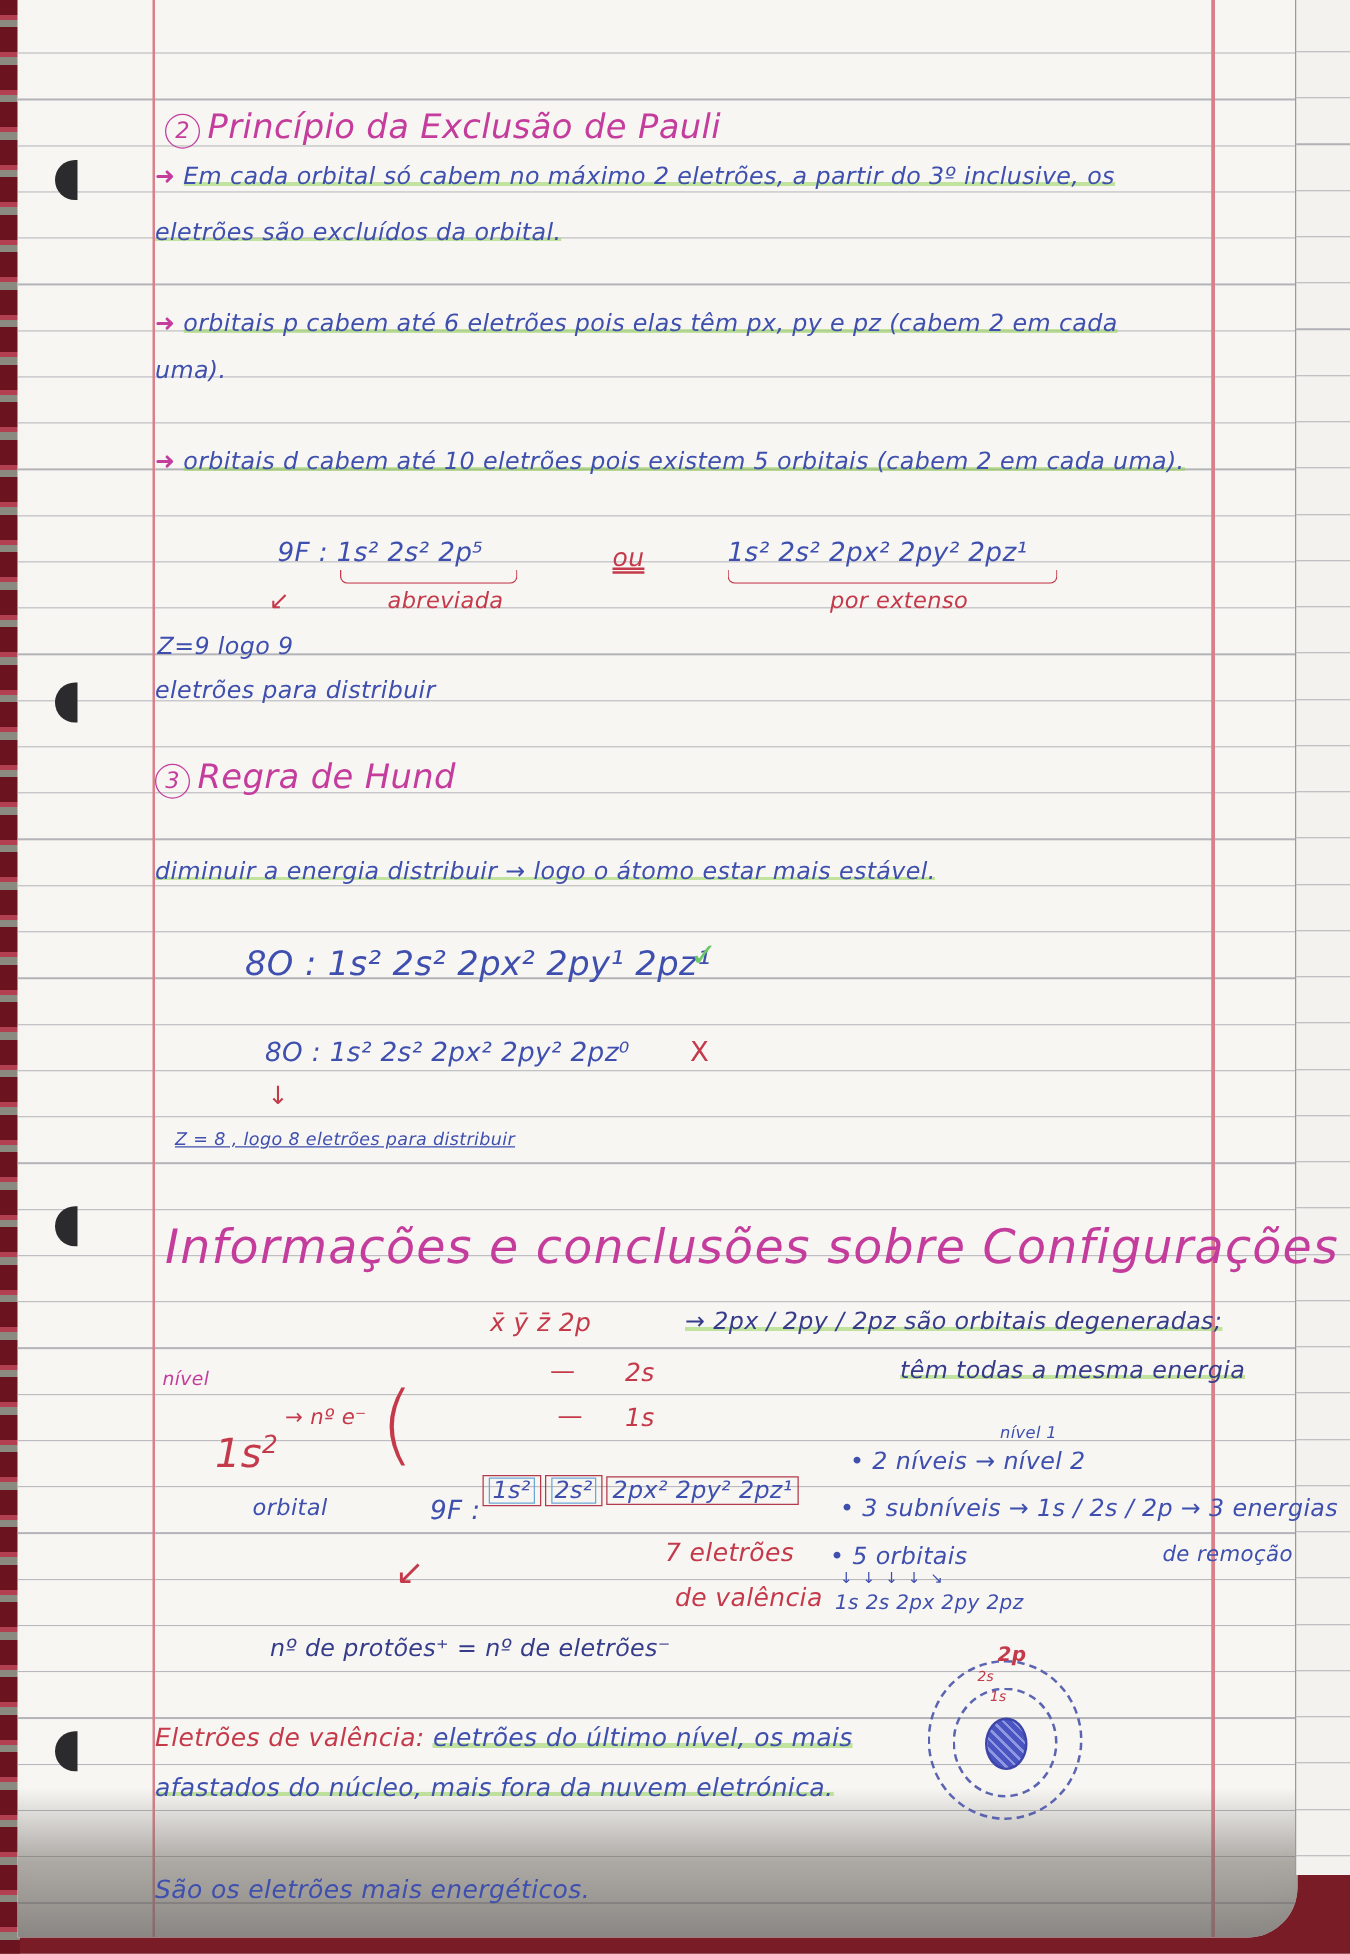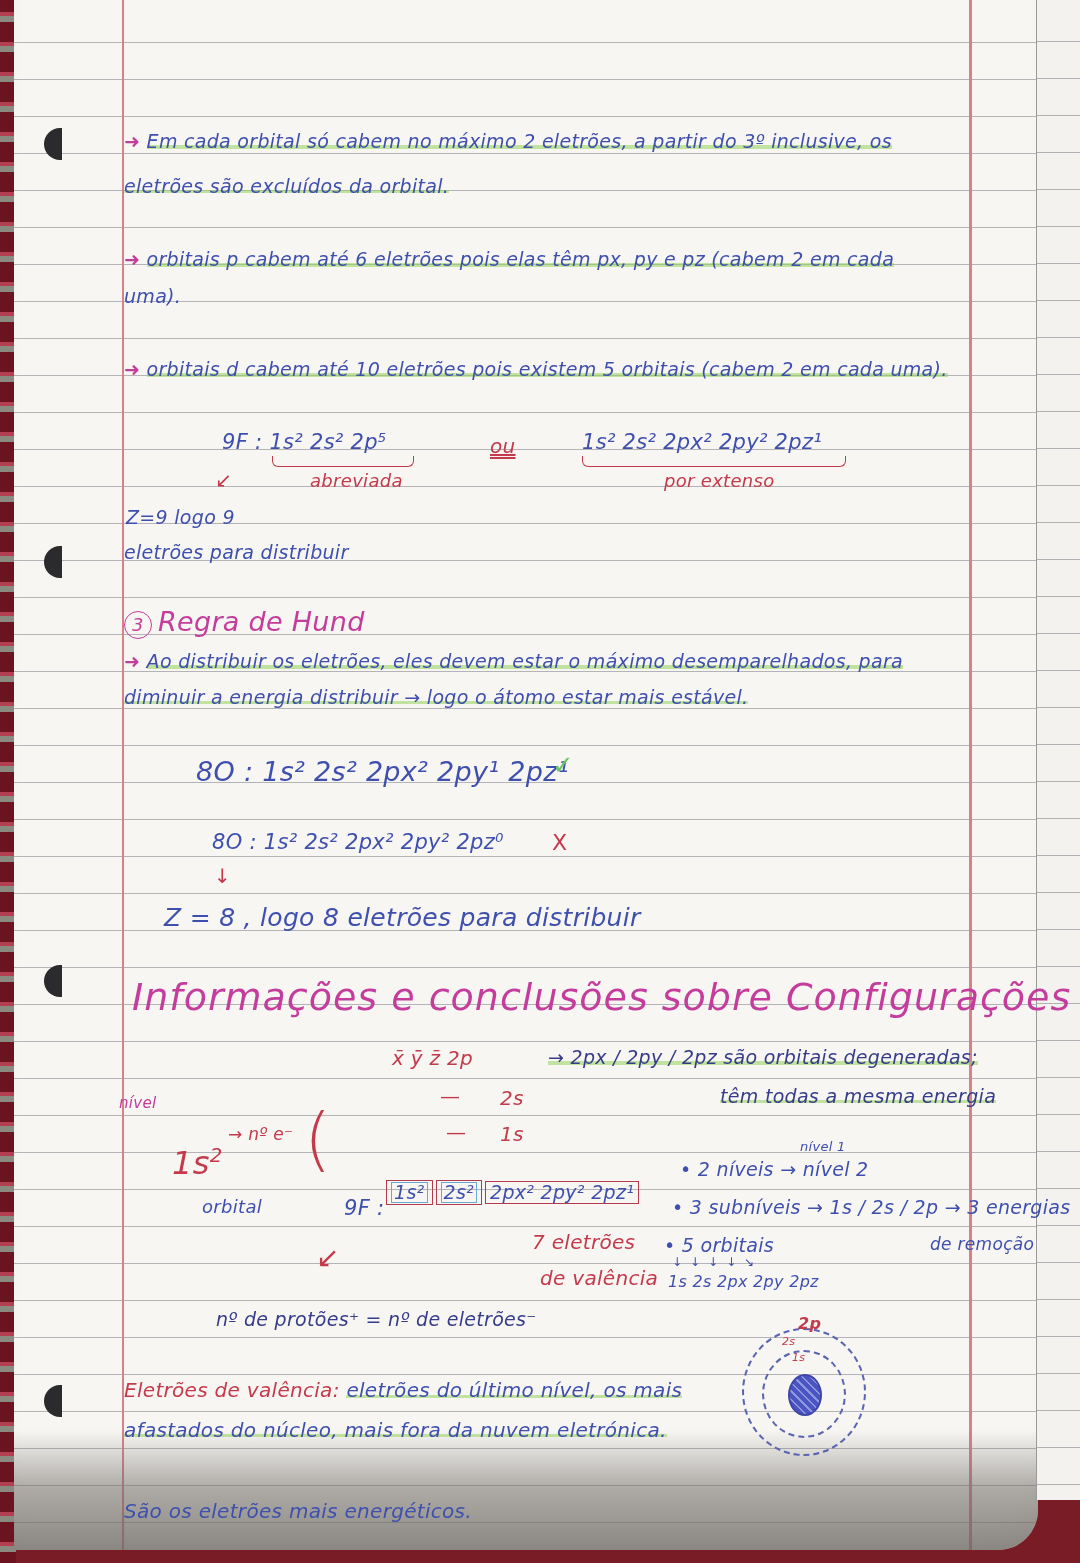--- a/index.html
+++ b/index.html
@@ -92,20 +92,23 @@
 
 <div class="tab-strip"></div>
 
 <div class="hole" style="left:44px;top:128px;"></div>
 <div class="hole" style="left:44px;top:546px;"></div>
 <div class="hole" style="left:44px;top:965px;"></div>
 <div class="hole" style="left:44px;top:1385px;"></div>
 
 <div class="content">
 
+  <div class="t hw pink" style="left:132px;top:88px;font-size:27px;">
+    <span class="circle-num">2</span><span>Princípio da Exclusão de Pauli</span>
+  </div>
   <div class="t hw blue" style="left:124px;top:132px;font-size:19px;">
     <span class="arrow">➜</span>
     <span class="hl">Em cada orbital só cabem no máximo 2 eletrões, a partir do 3º inclusive, os</span>
   </div>
   <div class="t hw blue hl" style="left:124px;top:177px;font-size:19px;">eletrões são excluídos da orbital.</div>
 
   <div class="t hw blue" style="left:124px;top:250px;font-size:19px;">
     <span class="arrow">➜</span>
     <span class="hl">orbitais p cabem até 6 eletrões pois elas têm px, py e pz (cabem 2 em cada</span>
   </div>
@@ -125,46 +128,42 @@
   <div class="t hw blue" style="left:582px;top:432px;font-size:21px;">1s² 2s² 2px² 2py² 2pz¹</div>
   <div class="brace" style="left:582px;top:456px;width:262px;"></div>
   <div class="t hw red" style="left:664px;top:472px;font-size:18px;">por extenso</div>
   <div class="t red" style="left:215px;top:470px;font-size:20px;">↙</div>
   <div class="t hw blue" style="left:126px;top:508px;font-size:19px;">Z=9 logo 9</div>
   <div class="t hw blue" style="left:124px;top:543px;font-size:19px;">eletrões para distribuir</div>
 
   <div class="t hw pink" style="left:124px;top:608px;font-size:27px;">
     <span class="circle-num">3</span><span>Regra de Hund</span>
   </div>
-  <div class="t hw blue" style="left:124px;top:652px;font-size:19px;">
-    <span class="arrow">➜</span>
-    <span class="hl">Ao distribuir os eletrões, eles devem estar o máximo desemparelhados, para</span>
-  </div>
   <div class="t hw blue hl" style="left:124px;top:688px;font-size:19px;">diminuir a energia distribuir → logo o átomo estar mais estável.</div>
 
   <div class="t hw blue" style="left:196px;top:758px;font-size:27px;">8O : 1s² 2s² 2px² 2py¹ 2pz¹</div>
   <div class="t green" style="left:552px;top:752px;font-size:26px;">✓</div>
   <div class="t hw blue" style="left:212px;top:832px;font-size:21px;">8O : 1s² 2s² 2px² 2py² 2pz⁰</div>
   <div class="t red" style="left:552px;top:832px;font-size:22px;">X</div>
   <div class="t red" style="left:214px;top:866px;font-size:20px;">↓</div>
-  <div class="t hw blue" style="left:164px;top:905px;font-size:25px;">Z = 8 , logo 8 eletrões para distribuir</div>
+  <div class="t hw blue" style="left:140px;top:905px;font-size:14px;text-decoration:underline;">Z = 8 , logo 8 eletrões para distribuir</div>
 
   <div class="t hw pink" style="left:132px;top:978px;font-size:38px;letter-spacing:1px;">Informações e conclusões sobre Configurações eletrónicas</div>
 
   <div class="t hw red" style="left:392px;top:1048px;font-size:20px;">x̄ ȳ z̄ 2p</div>
   <div class="t hw navy" style="left:548px;top:1048px;font-size:19px;">
     <span class="hl">→ 2px / 2py / 2pz são orbitais degeneradas;</span>
   </div>
   <div class="t hw navy hl" style="left:720px;top:1087px;font-size:19px;">têm todas a mesma energia</div>
   <div class="t red" style="left:440px;top:1086px;font-size:20px;">—</div>
   <div class="t hw red" style="left:500px;top:1088px;font-size:20px;">2s</div>
   <div class="t red" style="left:446px;top:1122px;font-size:20px;">—</div>
   <div class="t hw red" style="left:500px;top:1124px;font-size:20px;">1s</div>
 
-  <div class="t hw pink" style="left:119px;top:1096px;font-size:15px;">nível</div>
+  <div class="t hw pink" style="left:130px;top:1096px;font-size:15px;">nível</div>
   <div class="t hw red" style="left:172px;top:1146px;font-size:32px;">
     <span>1s</span><sup>2</sup>
   </div>
   <div class="t hw red" style="left:228px;top:1126px;font-size:17px;">→ <span>nº e⁻</span></div>
   <div class="t hw blue" style="left:202px;top:1198px;font-size:18px;">orbital</div>
 
   <div class="t red" style="left:304px;top:1104px;font-size:70px;font-weight:100;">(</div>
   <div class="t hw blue" style="left:344px;top:1198px;font-size:21px;">9F :</div>
   <div class="t hw blue" style="left:386px;top:1180px;font-size:19px;">
     <span class="box"><span class="inner-box">1s²</span></span><span class="box"><span class="inner-box">2s²</span></span><span class="box">2px² 2py² 2pz¹</span>

